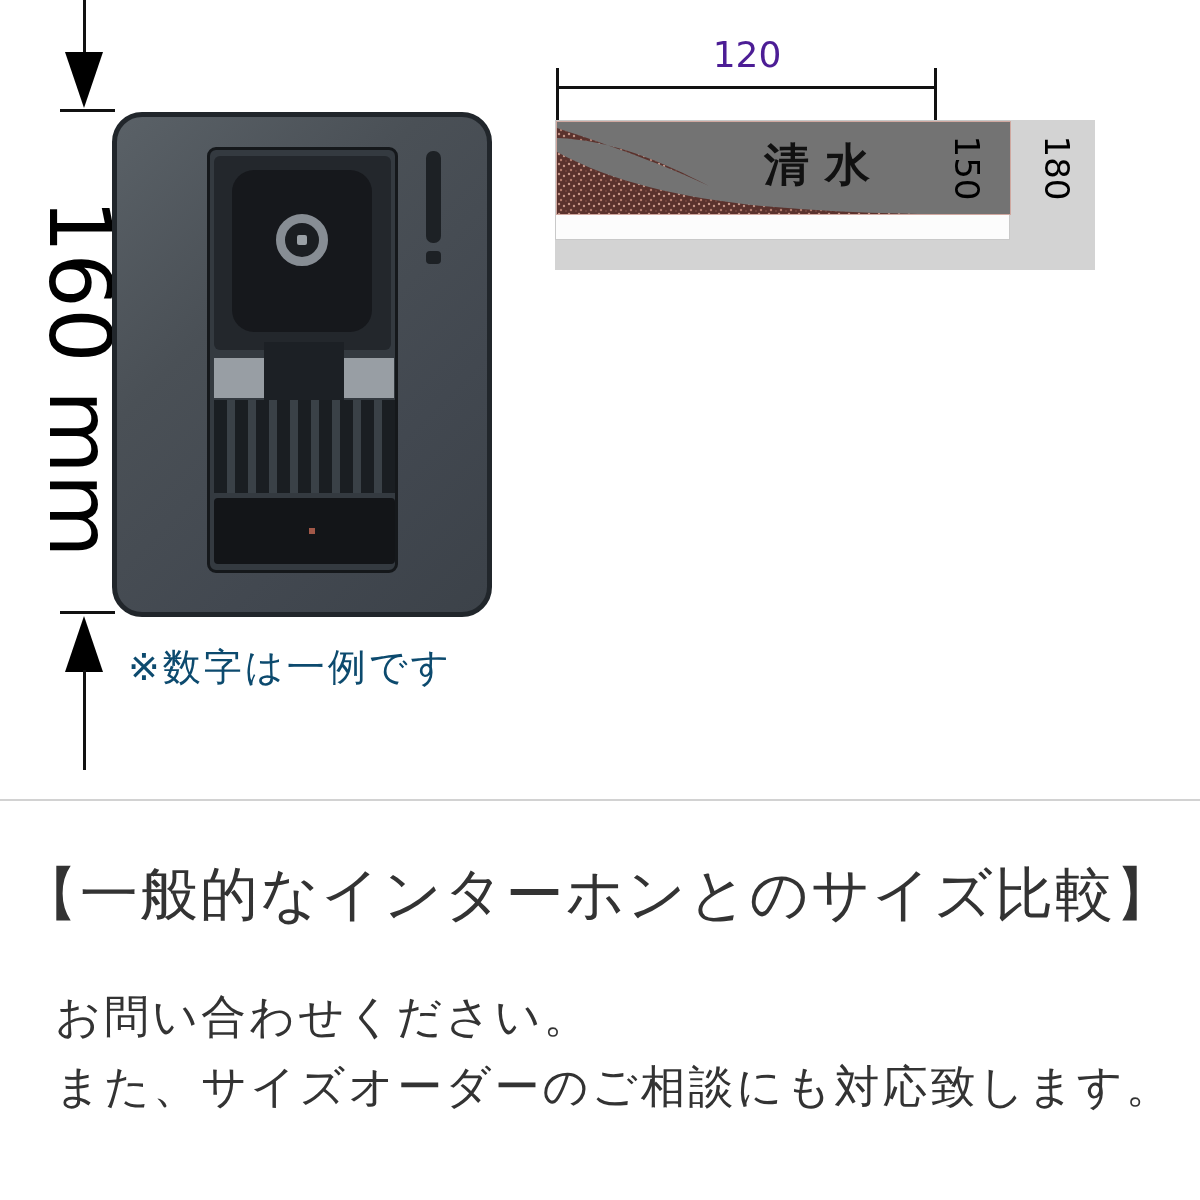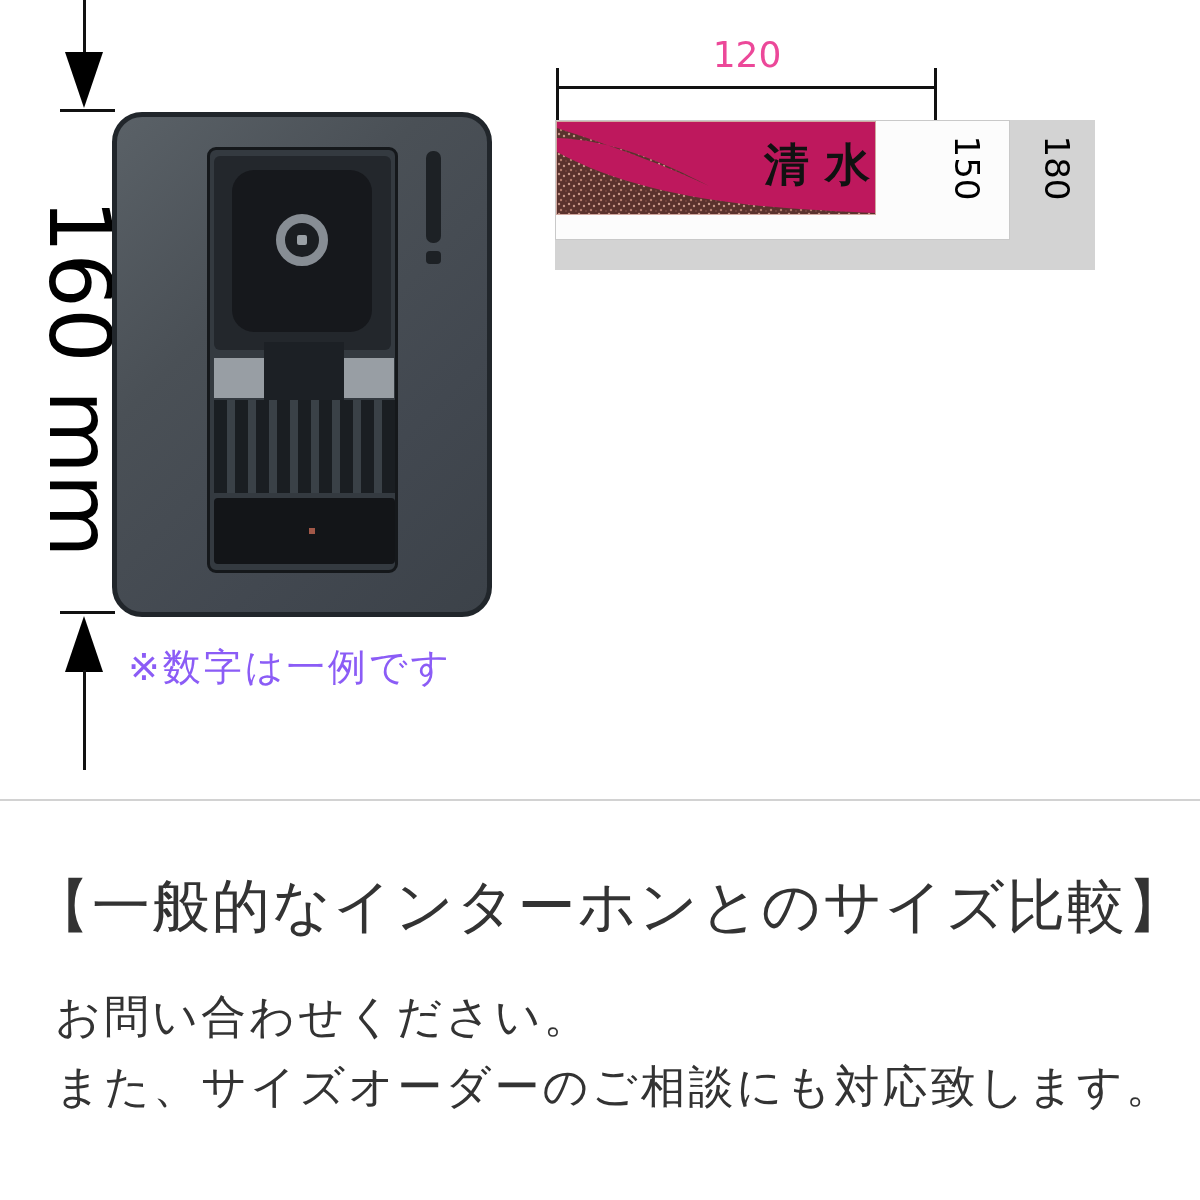--- a/index.html
+++ b/index.html
@@ -47,50 +47,50 @@
   #block-right{position:absolute;left:134px;top:208px;width:50px;height:40px;background:#989ea4;}
   #grille{
     position:absolute;left:4px;top:250px;width:181px;height:93px;
     background:repeating-linear-gradient(90deg,#1a1e22 0px,#1a1e22 13px,#3a4147 13px,#3a4147 21px);
   }
   #button{position:absolute;left:4px;top:348px;width:181px;height:66px;background:#131518;border-radius:4px;}
   #led{position:absolute;left:95px;top:30px;width:6px;height:6px;background:#a25848;display:block;}
   #slit{position:absolute;left:309px;top:34px;width:15px;height:92px;background:#1d2125;border-radius:7px;}
   #slit2{position:absolute;left:309px;top:134px;width:15px;height:13px;background:#1d2125;border-radius:4px;}
   #note{
-    position:absolute;left:128px;top:642px;font-size:38px;letter-spacing:3px;color:#8b5cf6;white-space:nowrap;
+    position:absolute;left:128px;top:642px;font-size:38px;letter-spacing:3px;color:#0c4a6e;white-space:nowrap;
   }
   
   #plate-180{position:absolute;left:555px;top:120px;width:540px;height:150px;background:#d3d3d3;}
   #plate-150{position:absolute;left:555px;top:120px;width:455px;height:120px;box-sizing:border-box;background:#fcfcfc;border:1px solid #c9c9c9;}
   #plate-120{
-    position:absolute;left:556px;top:121px;width:320px;height:94px;box-sizing:border-box;
-    background:#be185d;border:1px solid #d0a8a0;overflow:hidden;
+    position:absolute;left:556px;top:121px;width:455px;height:94px;box-sizing:border-box;
+    background:#737373;border:1px solid #d0a8a0;overflow:hidden;
   }
   #plate-120 svg{position:absolute;left:0;bottom:0;}
   #plate-name{
     position:absolute;left:150px;top:13px;width:220px;text-align:center;
     font-family:"DejaVu Serif","Liberation Serif",serif;font-weight:bold;font-size:45px;
     letter-spacing:16px;padding-left:16px;box-sizing:border-box;color:#111;white-space:nowrap;
   }
   .vtick{position:absolute;width:3px;background:#111;}
   #w-tick-left{left:556px;top:68px;height:52px;}
   #w-tick-right{left:934px;top:68px;height:52px;}
   #w-line{position:absolute;left:557px;top:86px;width:379px;height:3px;background:#111;}
-  #label-120{position:absolute;left:647px;top:34px;width:200px;text-align:center;font-size:36px;color:#ec4899;}
+  #label-120{position:absolute;left:647px;top:34px;width:200px;text-align:center;font-size:36px;color:#4c1d95;}
   .rot-label{
     position:absolute;width:100px;height:36px;line-height:36px;text-align:center;
     transform:rotate(90deg);transform-origin:center;font-size:34px;color:#000;white-space:nowrap;
   }
   #label-150{left:917px;top:150px;}
   #label-180{left:1007px;top:150px;}
   
   #divider{position:absolute;left:0;top:799px;width:1200px;height:2px;background:#d2d2d2;border:none;margin:0;}
   #heading{
-    position:absolute;left:20px;top:856px;margin:12px;font-size:58px;font-weight:normal;
+    position:absolute;left:20px;top:856px;margin:0;font-size:58px;font-weight:normal;
     letter-spacing:2px;color:#333;white-space:nowrap;
   }
   #body-text{position:absolute;left:55px;top:982px;}
   .body-line{
     display:block;margin:0;font-size:45px;line-height:70px;letter-spacing:3px;color:#333;white-space:nowrap;
   }
 </style>
 </head>
 <body>
 

